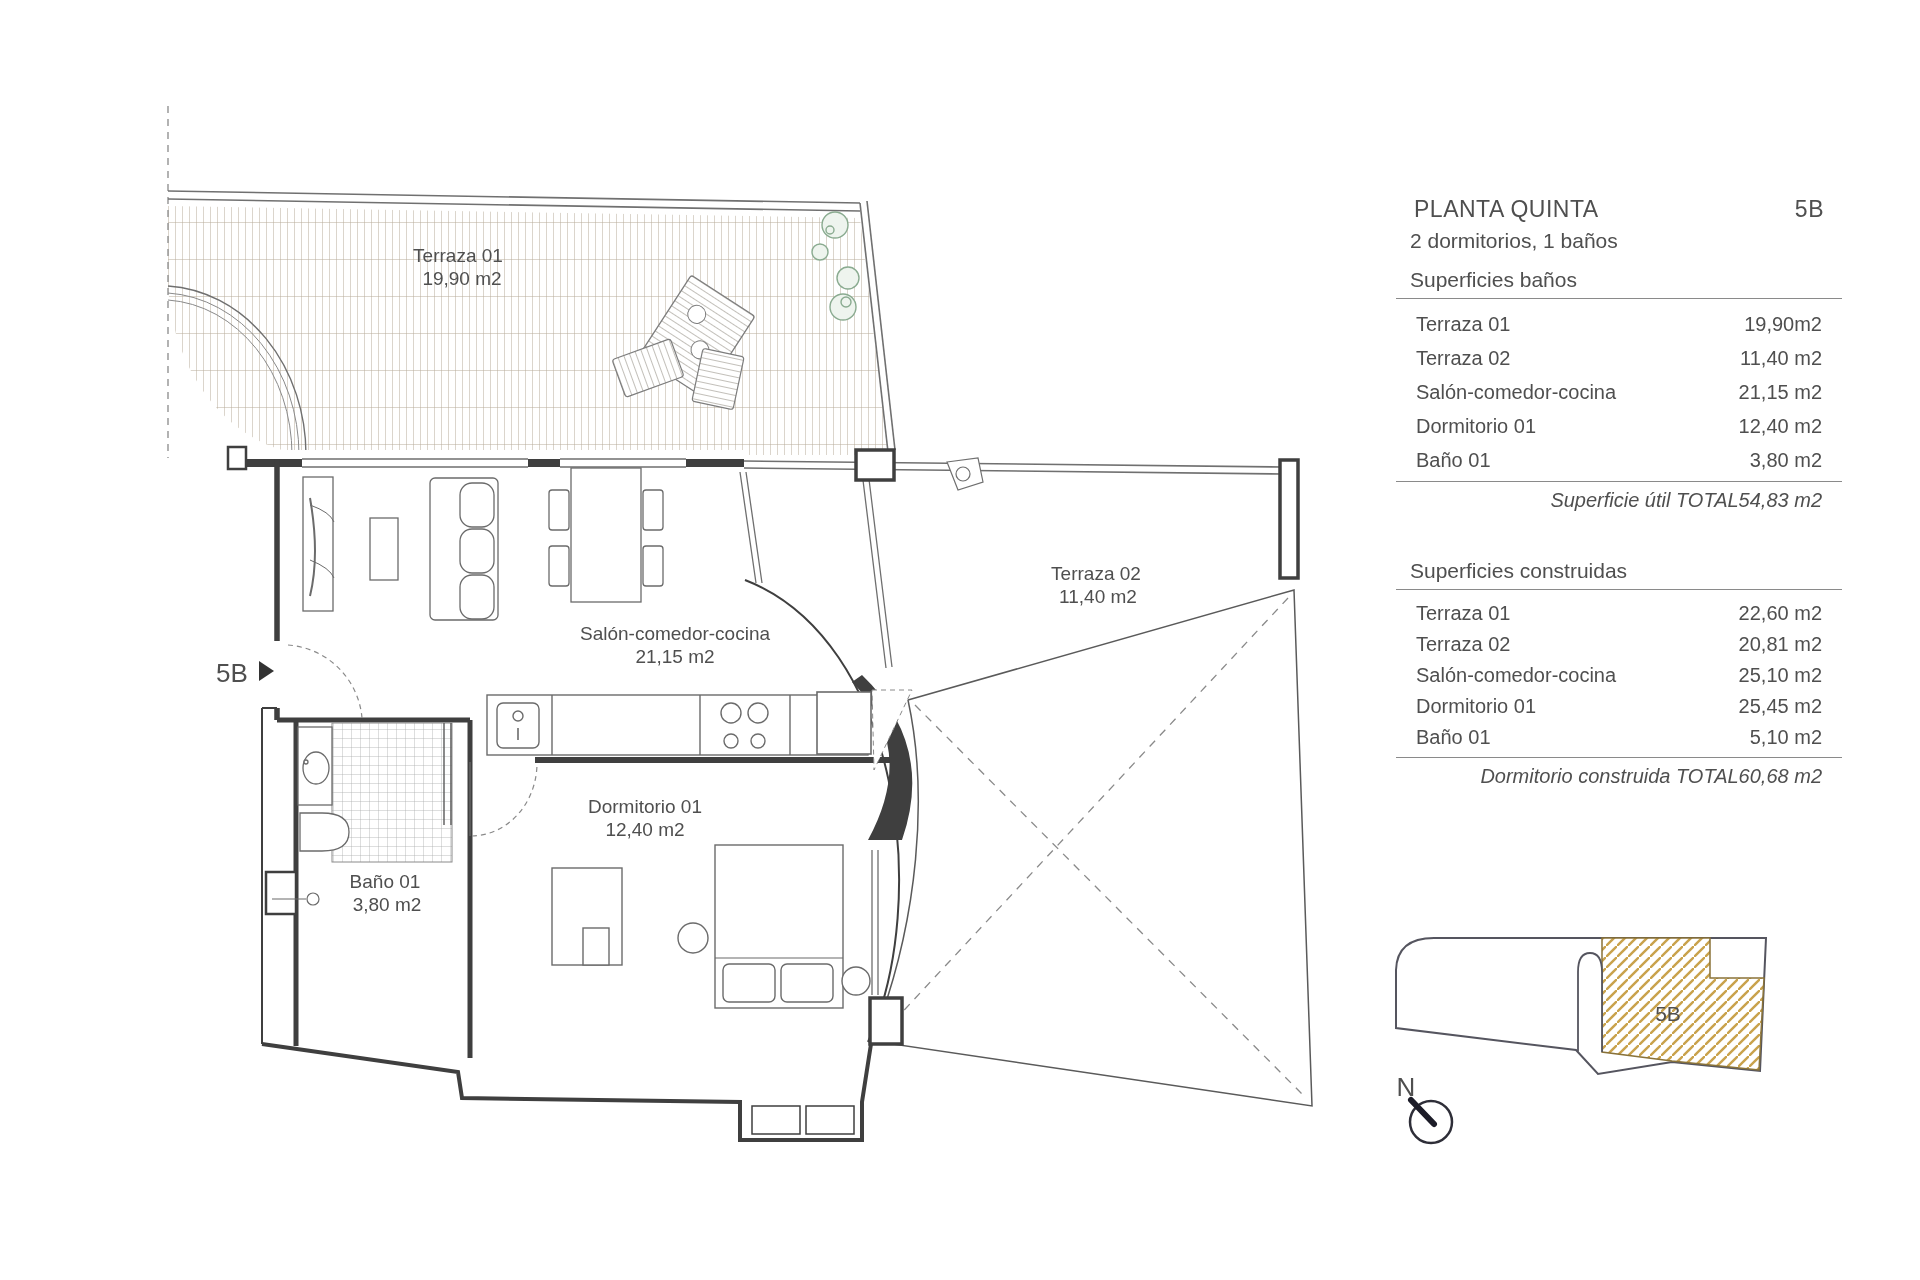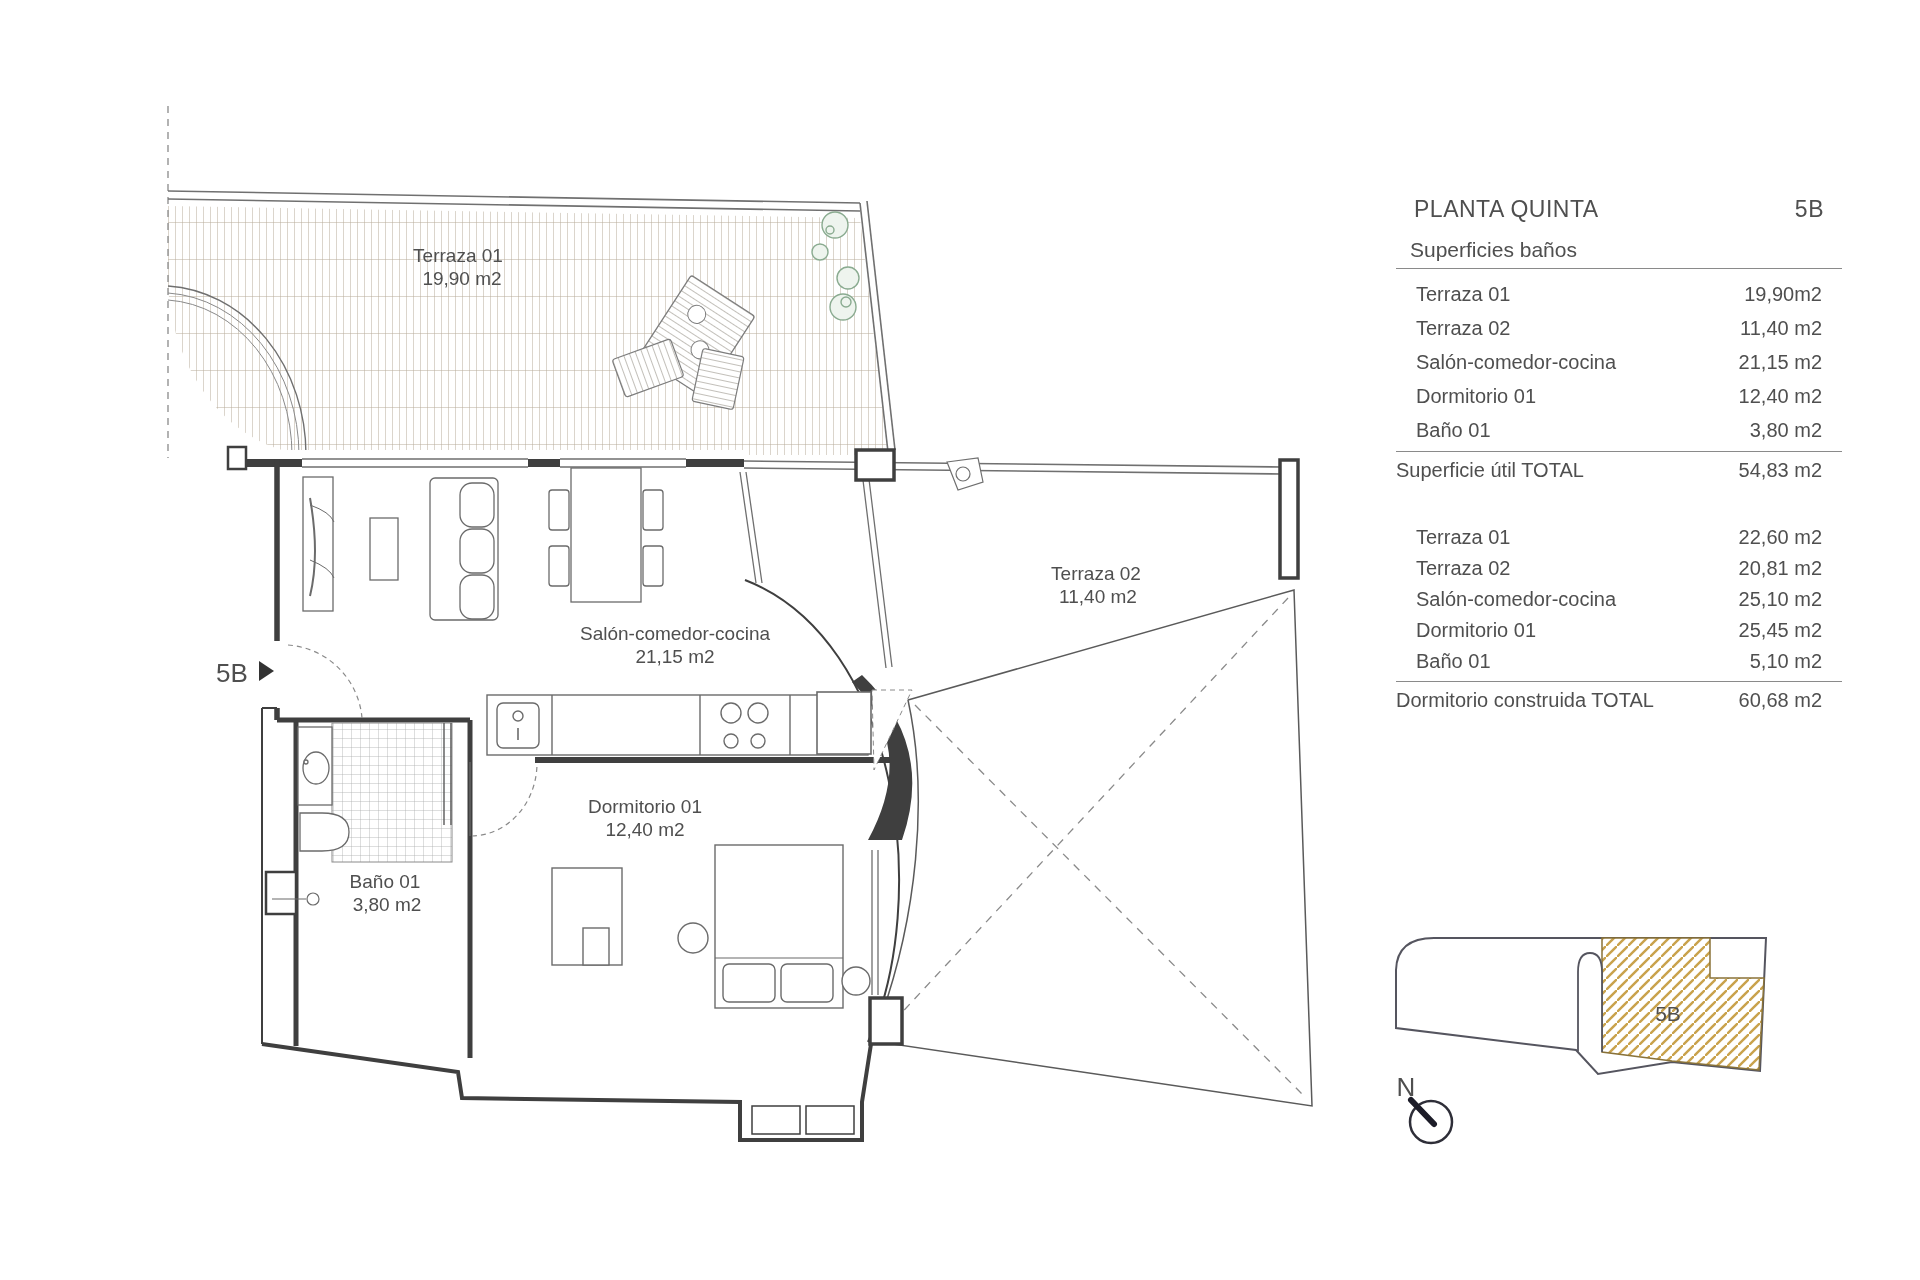--- a/index.html
+++ b/index.html
@@ -12,22 +12,22 @@
        margin-top:46px;font-size:23px;letter-spacing:0.5px;padding-left:18px;padding-right:18px;}
   .panel .subtitle{font-size:21px;margin-top:6px;padding-left:14px;}
   .panel .sec-heading{font-size:21px;margin-top:15px;padding-left:14px;padding-bottom:6px;
        border-bottom:1.5px solid #8a8a8a;}
   .rows{padding-top:8px;}
   .rows.lh34 .row{line-height:34px;}
   .rows.lh31 .row{line-height:31px;}
   .row{display:flex;justify-content:space-between;font-size:20px;
        padding-left:20px;padding-right:20px;}
   .divider{border-top:1.5px solid #8a8a8a;margin-top:4px;}
-  .total-row{display:flex;justify-content:space-between;font-size:20px;
-       line-height:36px;padding-right:20px;padding-left:0;}
+  .total-row{display:flex;justify-content:flex-end;font-size:20px;
+       line-height:36px;padding-right:20px;padding-left:0;font-style:italic;}
   .gap{height:26px;}
 </style>
 </head>
 <body>
 
 
 
 <svg width="1920" height="1280" viewBox="0 0 1920 1280">
   <defs>
     <pattern id="deck" width="7" height="37" patternUnits="userSpaceOnUse">
@@ -263,20 +263,21 @@
     <path d="M1411,1100 L1434,1124" stroke="#1c1c28" stroke-width="6" stroke-linecap="round"></path>
   </g>
 </svg>
 
 
 <div class="panel">
   <div class="title-row">
     <span>PLANTA QUINTA</span>
     <span>5B</span>
   </div>
+  <div class="subtitle">2 dormitorios, 1 baños</div>
 
   <div class="sec-heading">Superficies baños</div>
   <div class="rows lh34">
     <div class="row">
       <span>Terraza 01</span>
       <span>19,90m2</span>
     </div>
     <div class="row">
       <span>Terraza 02</span>
       <span>11,40 m2</span>
@@ -295,20 +296,21 @@
     </div>
   </div>
   <div class="divider"></div>
   <div class="total-row">
     <span>Superficie útil TOTAL</span>
     <span>54,83 m2</span>
   </div>
 
   <div class="gap"></div>
 
+  <div class="sec-heading">Superficies  construidas</div>
   <div class="rows lh31">
     <div class="row">
       <span>Terraza 01</span>
       <span>22,60 m2</span>
     </div>
     <div class="row">
       <span>Terraza 02</span>
       <span>20,81 m2</span>
     </div>
     <div class="row">

